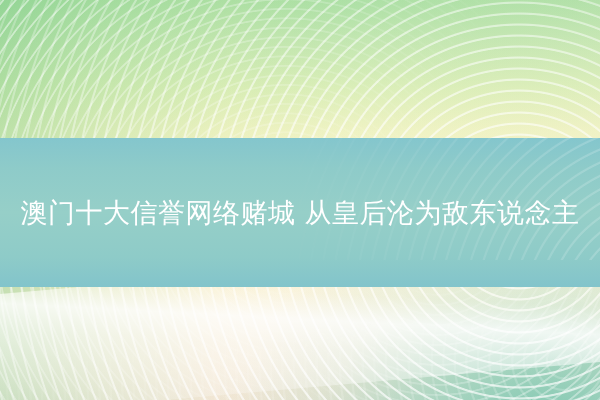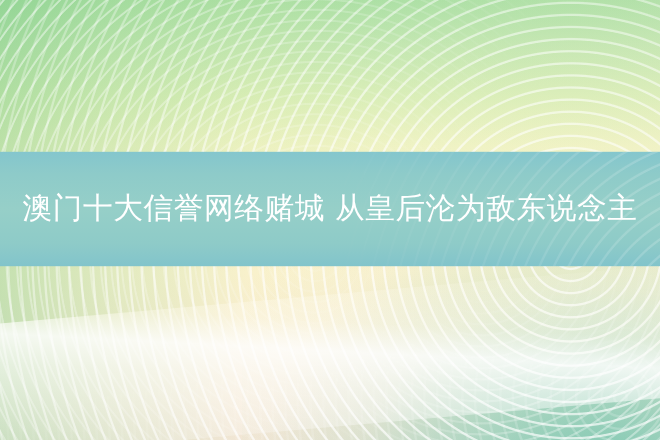--- a/index.html
+++ b/index.html
@@ -168,21 +168,21 @@
     mask-image: radial-gradient(ellipse at 70% 70%, rgba(0,0,0,0.85) 10%, rgba(0,0,0,0.45) 45%, rgba(0,0,0,0) 78%);
     opacity: 0.70;
   }
 
   
   .title-band {
     position: absolute;
     left: 0;
     right: 0;
     top: 138px;
-    height: 104px;
+    height: 149px;
     background: linear-gradient(to bottom,
       #84c6cd 0%,
       #8ecbc9 20%,
       #96cfc8 50%,
       #8ecbc8 80%,
       #82c4cb 100%);
     overflow: hidden;
   }
   .title-text {
     position: absolute;

